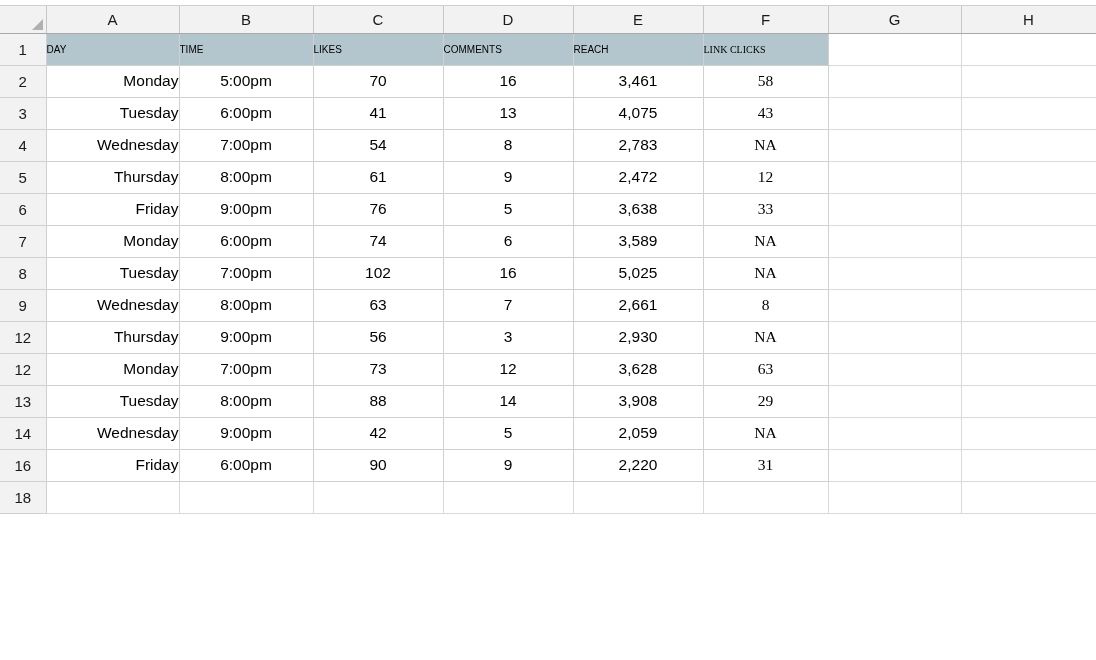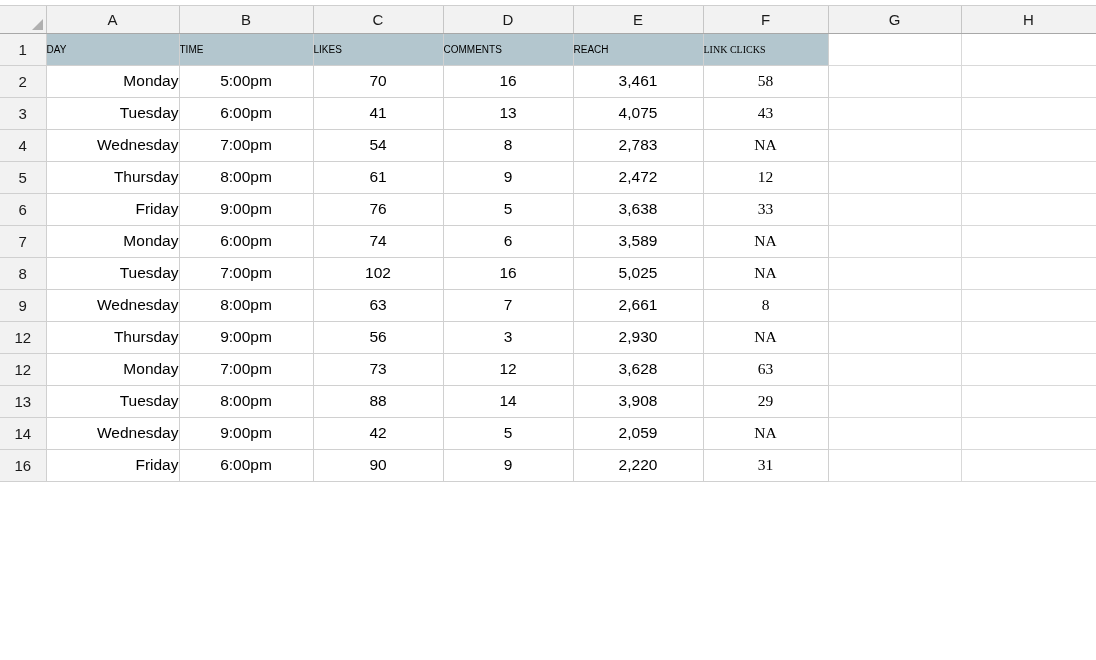--- a/index.html
+++ b/index.html
@@ -284,15 +284,26 @@
           <td class="rowhead">16</td>
           <td class="cell inner left data-left data-bottom">Friday</td>
           <td class="cell inner center data-bottom">6:00pm</td>
           <td class="cell inner center data-bottom">90</td>
           <td class="cell inner center data-bottom">9</td>
           <td class="cell inner center data-bottom">2,220</td>
           <td class="cell inner center data-right data-bottom">31</td>
           <td class="cell empty"></td>
           <td class="cell empty"></td>
         </tr>
+        <tr>
+          <td class="rowhead">18</td>
+          <td class="cell empty"></td>
+          <td class="cell empty"></td>
+          <td class="cell empty"></td>
+          <td class="cell empty"></td>
+          <td class="cell empty"></td>
+          <td class="cell empty"></td>
+          <td class="cell empty"></td>
+          <td class="cell empty"></td>
+        </tr>
       </tbody>
   </table>
 </div>
 
 </body></html>

